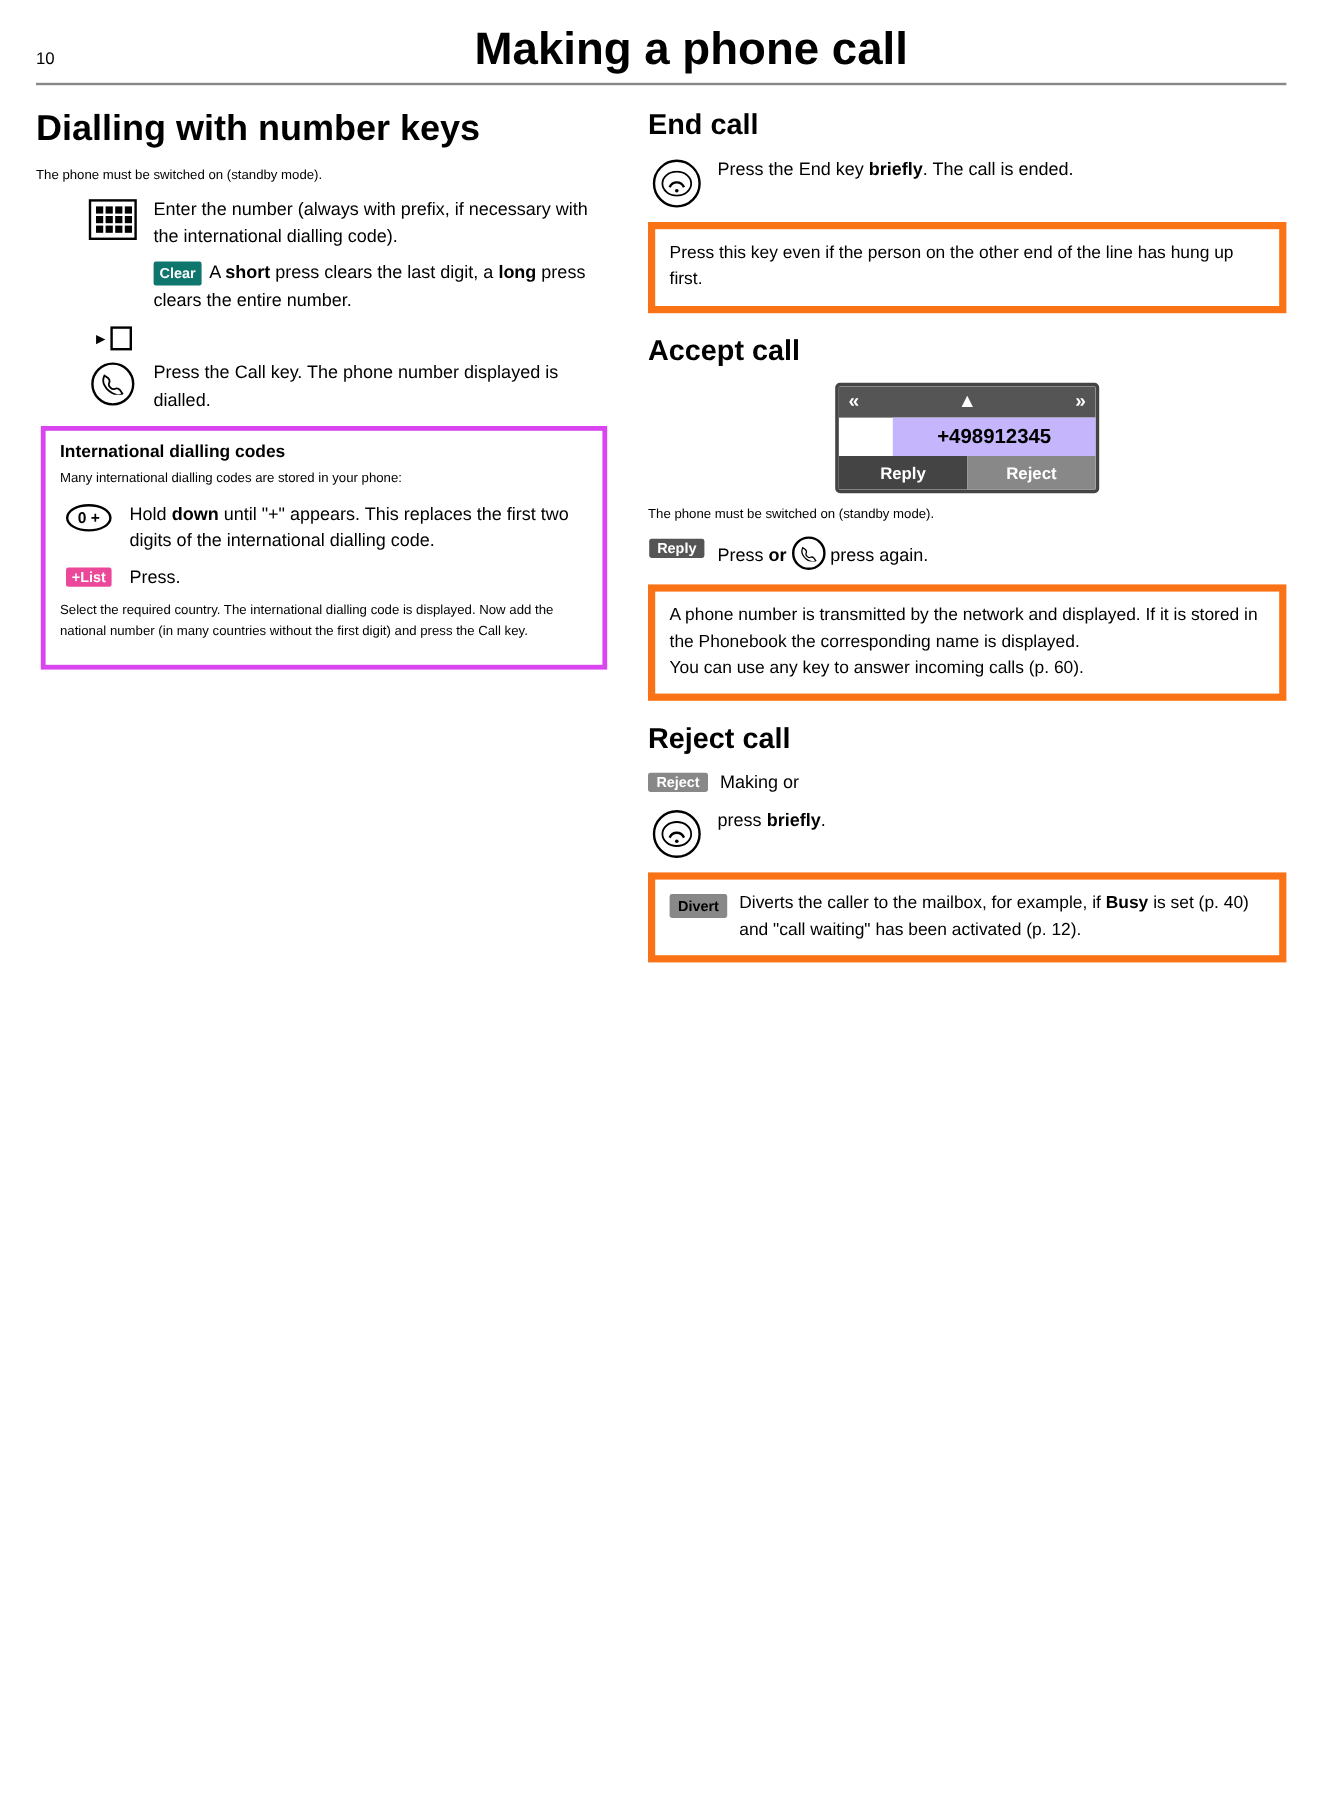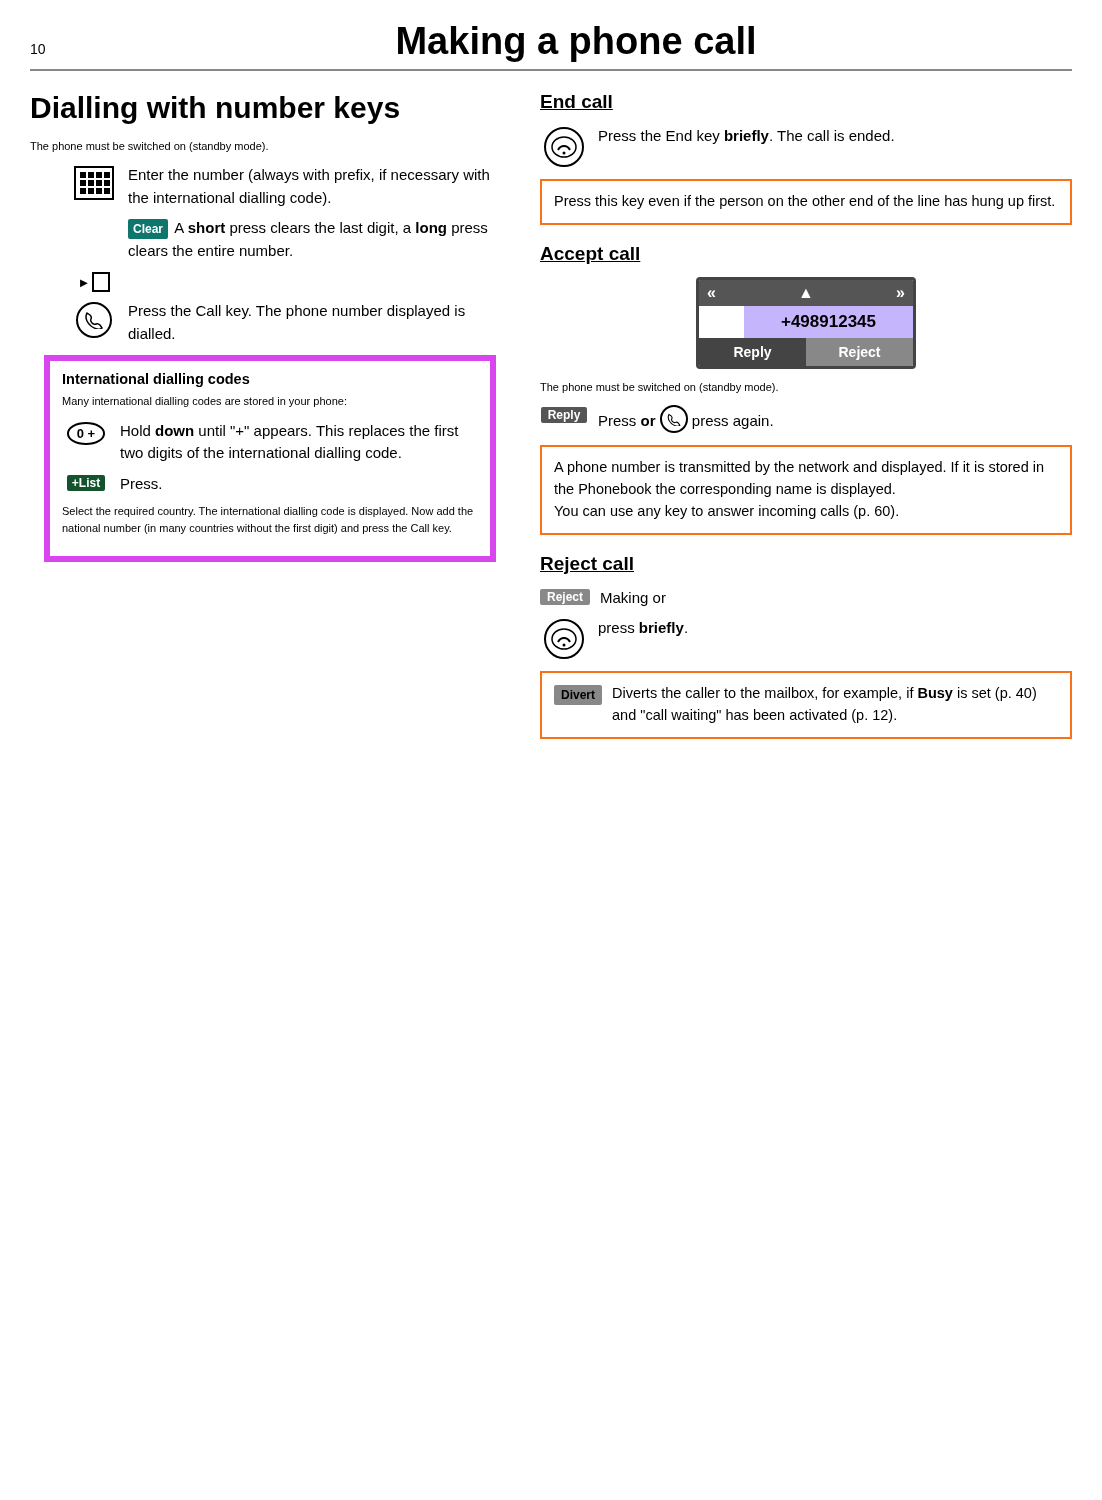--- a/index.html
+++ b/index.html
@@ -50,24 +50,23 @@
     }
 
     
     .section-title-large {
       font-size: 30px;
       font-weight: bold;
       margin-bottom: 12px;
       line-height: 1.15;
     }
     .section-title-medium {
-      font-size: 19px;
+      font-size: 24px;
       font-weight: bold;
       margin-bottom: 12px;
-      text-decoration: underline;
     }
 
     
     .body-text {
       font-size: 11px;
       line-height: 1.5;
       margin-bottom: 10px;
     }
 
     
@@ -124,52 +123,52 @@
       border-radius: 50%;
       border: 2px solid #000;
       display: flex;
       align-items: center;
       justify-content: center;
       font-size: 18px;
     }
 
     
     .info-box {
-      border: 2px solid #f97316;
+      border: 6px solid #f97316;
       padding: 10px 12px;
       margin: 12px 0;
       font-size: 14.5px;
       line-height: 1.5;
     }
     .info-box-title {
       font-weight: bold;
       font-size: 14.5px;
       margin-bottom: 6px;
     }
 
     
     .intl-box {
-      border: 6px solid #d946ef;
+      border: 4px solid #d946ef;
       padding: 10px 12px;
-      margin: 10px 14px;
+      margin: 10px 4px;
     }
 
     
     .zero-plus-icon {
       border: 2px solid #000;
       border-radius: 50%;
       font-size: 13px;
       font-weight: bold;
       padding: 2px 8px;
       display: inline-block;
     }
 
     
     .plus-list-btn {
-      background: #14532d;
+      background: #ec4899;
       color: #fff;
       font-size: 12px;
       font-weight: bold;
       padding: 1px 5px;
       border-radius: 2px;
       display: inline-block;
     }
 
     
 

